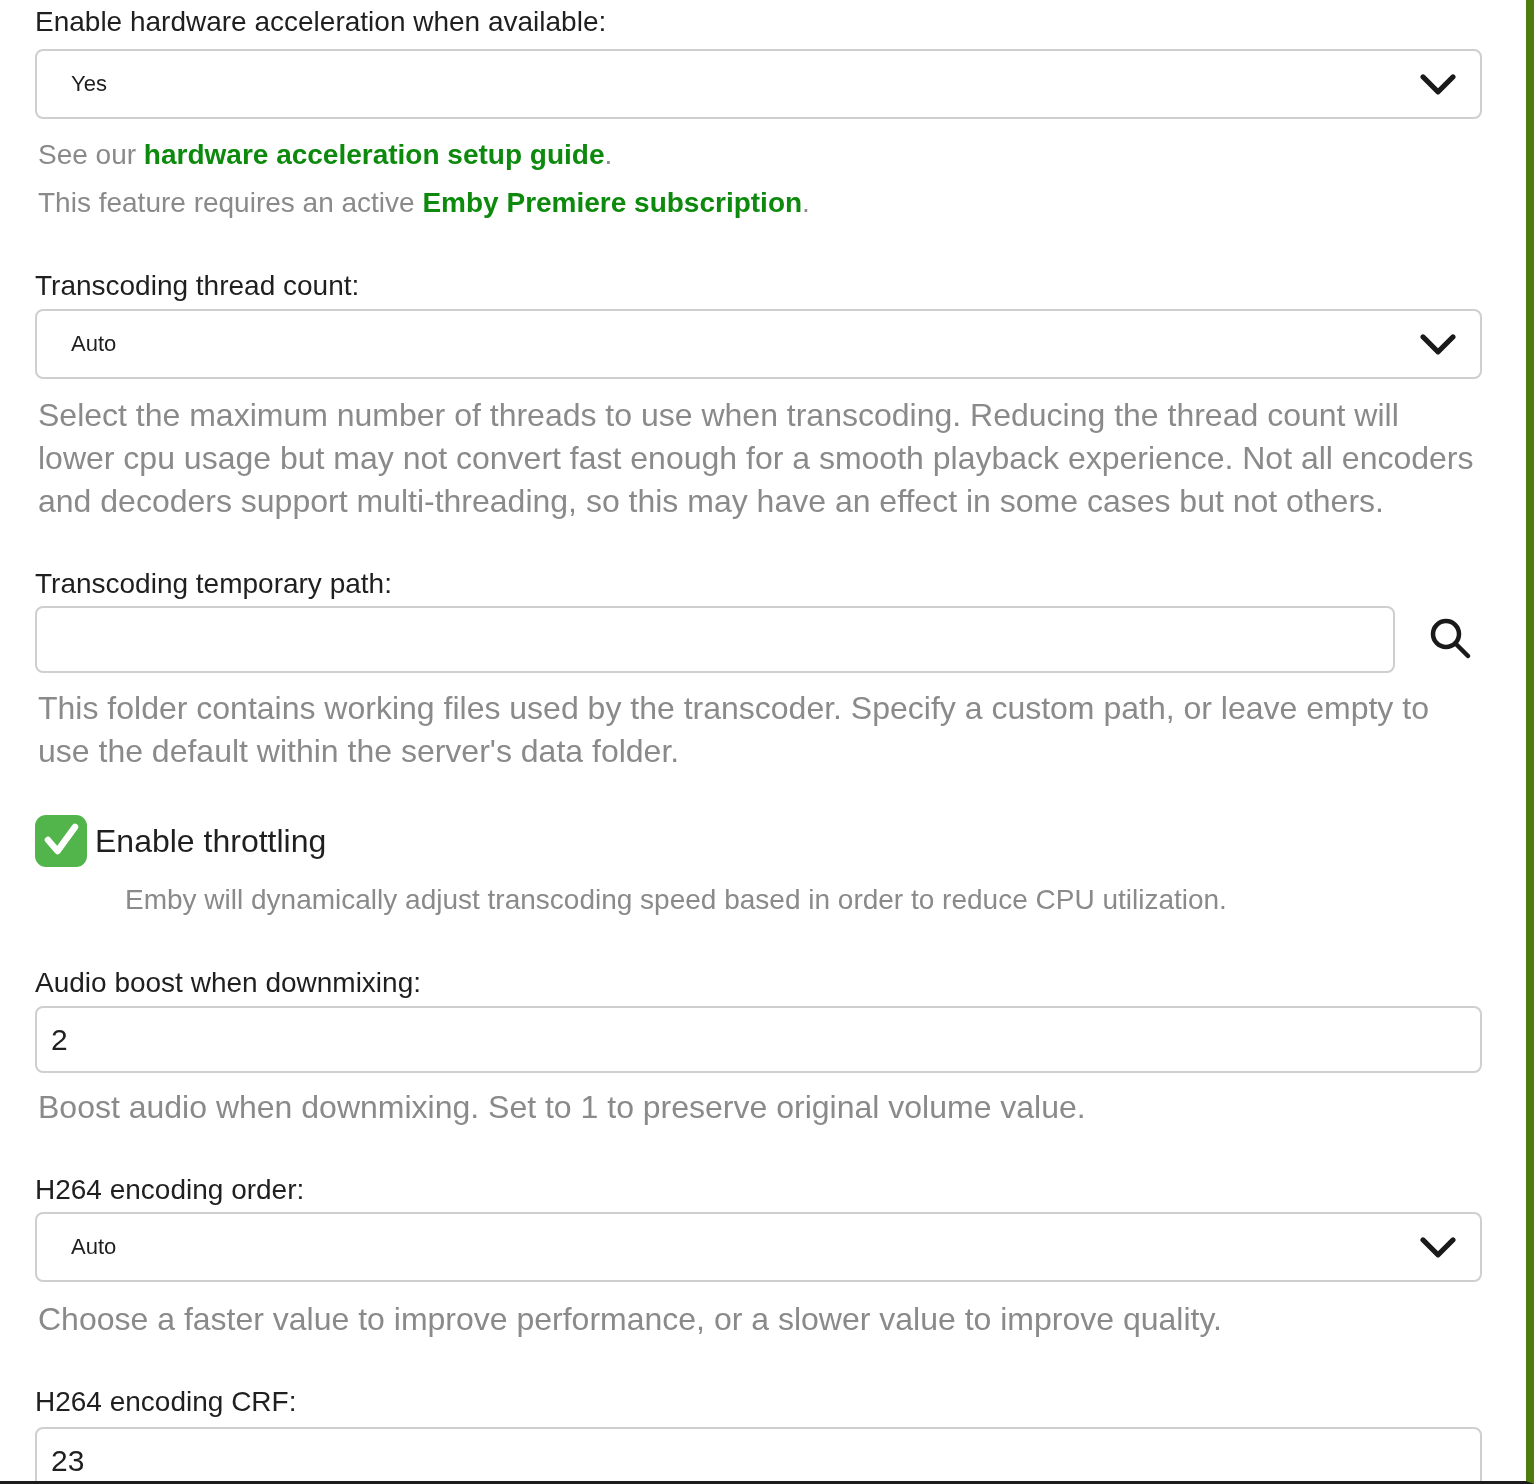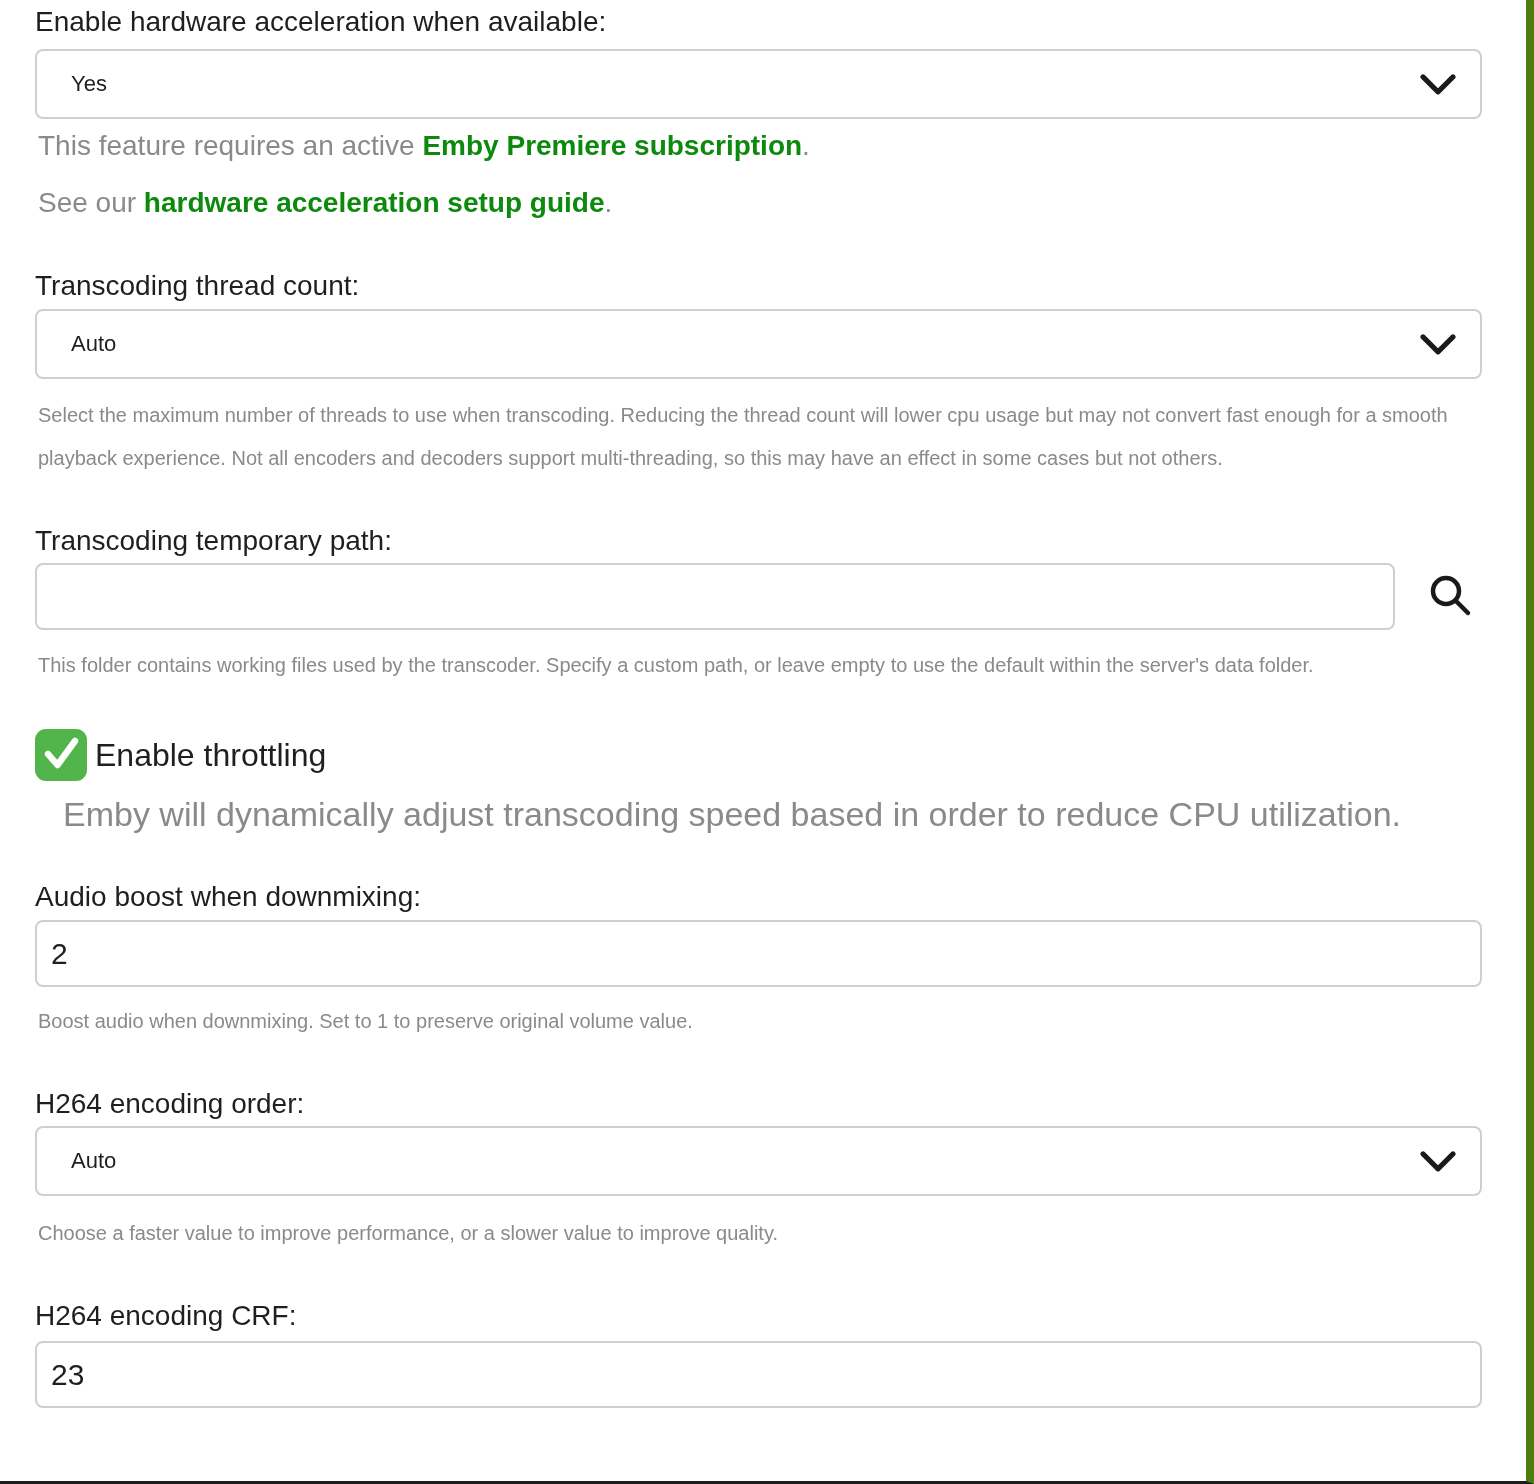--- a/index.html
+++ b/index.html
@@ -52,21 +52,21 @@
     border: 2px solid #cfcfcf;
     border-radius: 8px;
     background: #fff;
     font-family: inherit;
     font-size: 30px;
     color: #1f1f1f;
     padding: 0 14px;
     outline: none;
   }
   .desc {
-    font-size: 20px;
+    font-size: 32px;
     line-height: 43px;
     color: #8a8a8a;
     padding-left: 3px;
   }
   .help-line {
     font-size: 28px;
     line-height: 42px;
     color: #8a8a8a;
     padding-left: 3px;
   }
@@ -104,22 +104,22 @@
     align-items: center;
     justify-content: center;
     flex: none;
   }
   .check-row .check-label {
     font-size: 32px;
     color: #1f1f1f;
     margin-left: 8px;
   }
   .check-desc {
-    margin-left: 28px;
-    font-size: 34px;
+    margin-left: 90px;
+    font-size: 28px;
     line-height: 42px;
     color: #8a8a8a;
   }
   
   .s1-select   { margin-top: 10px; }
   .s1-help1    { margin-top: 15px; }
   .s1-help2    { margin-top: 6px; }
   .s2-label    { margin-top: 45px; }
   .s2-select   { margin-top: 6px; }
   .s2-desc     { margin-top: 15px; }
@@ -147,26 +147,26 @@
 
   <div class="selectbox s1-select">
     <span class="value">Yes</span>
     <span class="chev">
       <svg width="36" height="22" viewBox="0 0 36 22">
         <path d="M3 3 L18 18 L33 3" fill="none" stroke="#1a1a1a" stroke-width="5" stroke-linecap="round" stroke-linejoin="round"></path>
       </svg>
     </span>
   </div>
 
+  <div class="help-line s1-help1">
+    <span>See our </span><a class="green-link">hardware acceleration setup guide</a><span>.</span>
+  </div>
+
   <div class="help-line s1-help2">
     <span>This feature requires an active </span><a class="green-link">Emby Premiere subscription</a><span>.</span>
-  </div>
-
-  <div class="help-line s1-help1">
-    <span>See our </span><a class="green-link">hardware acceleration setup guide</a><span>.</span>
   </div>
 
   
   <div class="field-label s2-label">Transcoding thread count:</div>
 
   <div class="selectbox s2-select">
     <span class="value">Auto</span>
     <span class="chev">
       <svg width="36" height="22" viewBox="0 0 36 22">
         <path d="M3 3 L18 18 L33 3" fill="none" stroke="#1a1a1a" stroke-width="5" stroke-linecap="round" stroke-linejoin="round"></path>

